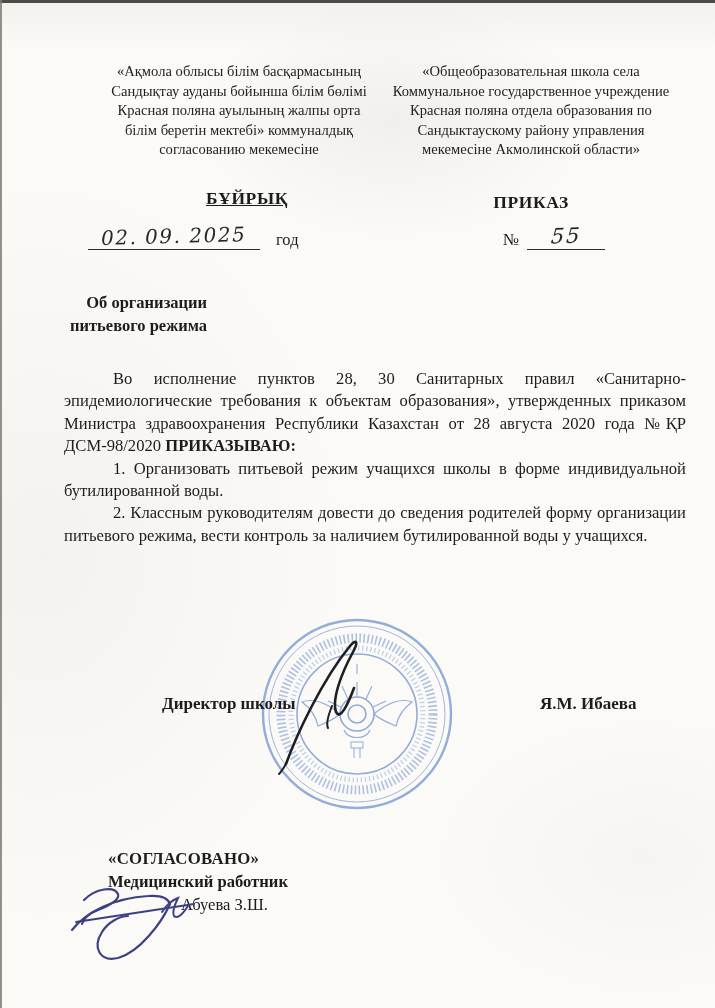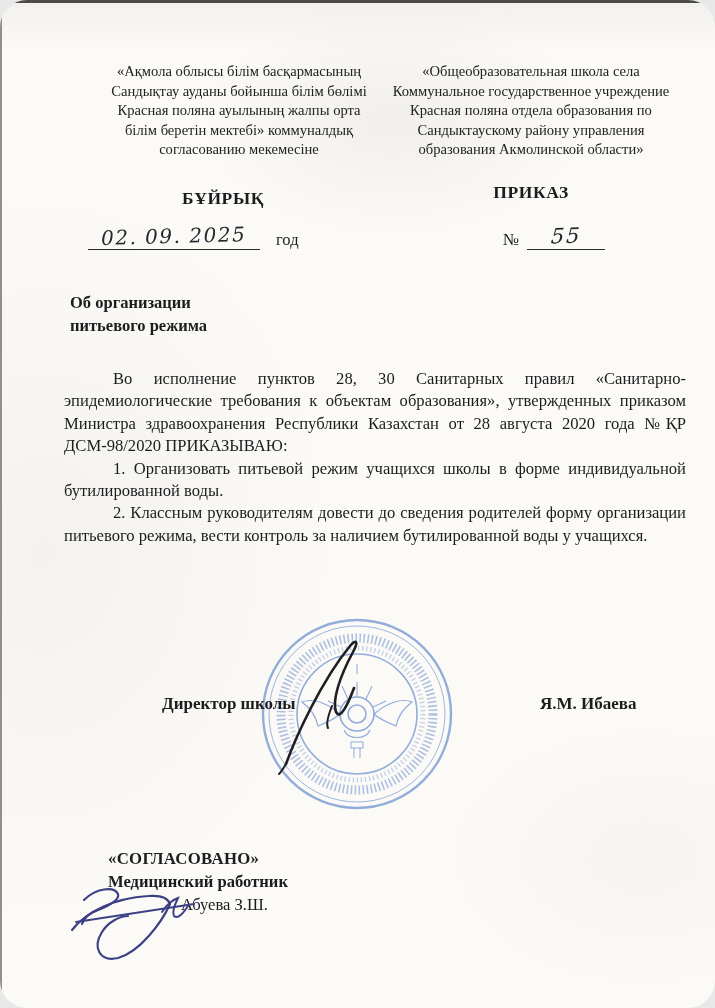--- a/index.html
+++ b/index.html
@@ -9,39 +9,38 @@
     margin:0 auto;
     overflow:hidden;
     background-color:#fbfaf7;
     background-image:
       radial-gradient(ellipse 280px 170px at 55% 12%, rgba(222,219,214,0.35), transparent 70%),
       radial-gradient(ellipse 420px 520px at 6% 55%, rgba(226,224,219,0.30), transparent 72%),
       radial-gradient(ellipse 300px 200px at 90% 85%, rgba(230,228,223,0.25), transparent 70%),
       linear-gradient(180deg, rgba(234,232,227,0.55) 0%, rgba(250,249,246,0) 5%);
     font-family:"Liberation Serif", serif;
     color:#1c1c1e;
-    border-radius:27px;
   }
   .scan-top-edge{position:absolute;top:0;left:0;width:100%;height:3px;background:#4c4b48;}
   .scan-left-edge{position:absolute;top:0;left:0;width:2px;height:100%;background:#807d77;opacity:.85;}
   .abs{position:absolute;}
   .org{width:302px;text-align:center;font-size:14.6px;line-height:19.6px;color:#222;}
   .org-right{width:314px;}
   .order-title{width:302px;text-align:center;font-weight:bold;font-size:17.5px;letter-spacing:.6px;}
   .order-title-ru{width:314px;}
   .date-line{display:inline-block;width:172px;border-bottom:1.7px solid #2b2b2b;text-align:center;padding-bottom:1px;vertical-align:bottom;}
   .hand{font-family:"DejaVu Serif", serif;font-style:italic;font-size:20px;letter-spacing:1.5px;color:#26262e;display:inline-block;transform:rotate(-1.5deg);}
   .hand-num{font-size:21px;letter-spacing:2px;transform:rotate(-2deg) skewX(-6deg);}
   .god-label{font-size:16.5px;margin-left:16px;}
   .num-label{font-size:17px;margin-right:8px;}
   .num-line{display:inline-block;width:78px;border-bottom:1.7px solid #2b2b2b;text-align:center;padding-bottom:1px;vertical-align:bottom;}
-  .subject{font-weight:bold;font-size:16.5px;line-height:22.5px;}
+  .subject{font-weight:bold;font-size:16.5px;line-height:22.5px;text-align:right;}
   .body-text{width:622px;font-size:16.6px;line-height:22.4px;text-align:justify;}
   .body-text p{margin:0;text-indent:49px;}
-  .b{font-weight:normal;}
+  .b{font-weight:bold;}
   .sig-role{font-weight:bold;font-size:17px;}
   .sig-name{font-weight:bold;font-size:17px;}
   .approval-title{font-weight:bold;font-size:16.8px;letter-spacing:.3px;}
   .approval-role{font-size:16.6px;font-weight:bold;}
   .approval-name{font-size:16.6px;}
   svg{display:block;}
 </style>
 </head>
 <body>
 
@@ -54,25 +53,25 @@
     <div>Сандықтау ауданы бойынша білім бөлімі</div>
     <div>Красная поляна ауылының жалпы орта</div>
     <div>білім беретін мектебі» коммуналдық</div>
     <div>согласованию мекемесіне</div>
   </div>
   <div class="abs org org-right" style="left:374px;top:62px;">
     <div>«Общеобразовательная школа села</div>
     <div>Коммунальное государственное учреждение</div>
     <div>Красная поляна отдела образования по</div>
     <div>Сандыктаускому району управления</div>
-    <div>образования Акмолинской области»</div>
+    <div>мекемесіне Акмолинской области»</div>
   </div>
 
-  <div class="abs order-title" style="left:72px;top:188px;">БҰЙРЫҚ</div>
-  <div class="abs order-title order-title-ru" style="left:374px;top:182px;">ПРИКАЗ</div>
+  <div class="abs order-title" style="left:96px;top:188px;text-decoration:underline;">БҰЙРЫҚ</div>
+  <div class="abs order-title order-title-ru" style="left:374px;top:192px;">ПРИКАЗ</div>
 
   <div class="abs" style="left:88px;top:224px;">
     <span class="date-line"><span class="hand">02. 09. 2025</span></span><span class="god-label">год</span>
   </div>
   <div class="abs" style="left:503px;top:224px;">
     <span class="num-label">№</span><span class="num-line"><span class="hand hand-num">55</span></span>
   </div>
 
   <div class="abs subject" style="left:70px;top:292px;">
     <div>Об организации</div>

